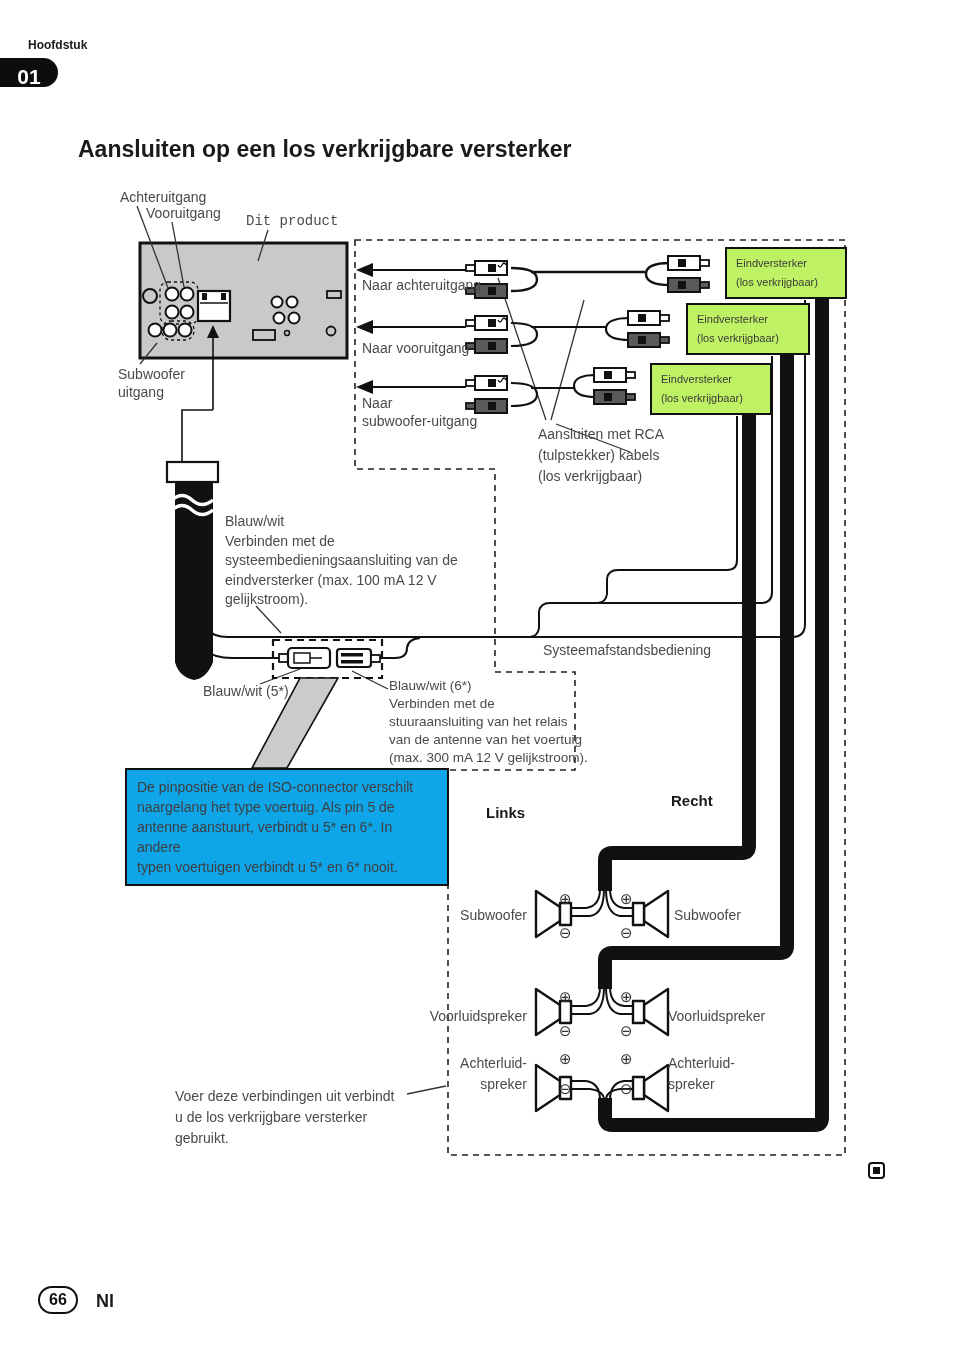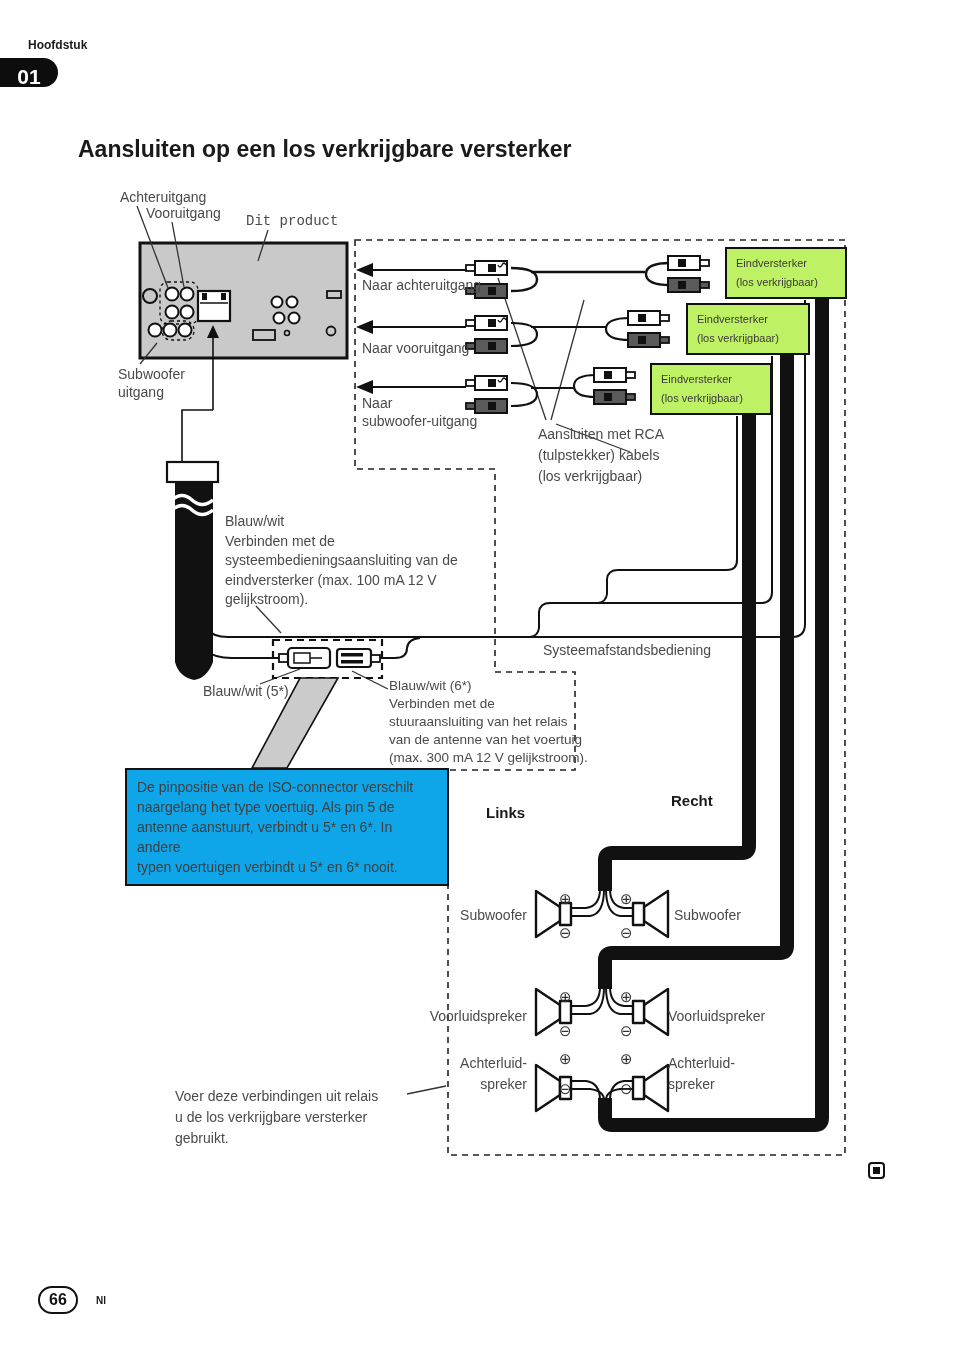--- a/index.html
+++ b/index.html
@@ -319,24 +319,24 @@
   <span class="term" style="left:620px;top:924px;">⊖</span>
   <span class="term" style="left:559px;top:988px;">⊕</span>
   <span class="term" style="left:620px;top:988px;">⊕</span>
   <span class="term" style="left:559px;top:1022px;">⊖</span>
   <span class="term" style="left:620px;top:1022px;">⊖</span>
   <span class="term" style="left:559px;top:1050px;">⊕</span>
   <span class="term" style="left:620px;top:1050px;">⊕</span>
   <span class="term" style="left:559px;top:1080px;">⊖</span>
   <span class="term" style="left:620px;top:1080px;">⊖</span>
 
-  <div class="lbl ml" style="left:175px;top:1086px;line-height:21px;">Voer deze verbindingen uit relais
+  <div class="lbl ml" style="left:175px;top:1086px;line-height:21px;">Voer deze verbindingen uit verbindt
 u de los verkrijgbare versterker
 gebruikt.</div>
 
   <div id="endMark"></div>
 
   <div id="footOval">
     <span>66</span>
   </div>
-  <div class="lbl blk" style="left:96px;top:1292px;font-size:10px;">Nl</div>
+  <div class="lbl blk" style="left:96px;top:1292px;font-size:18px;">Nl</div>
 
 </div>
 
 </body></html>

